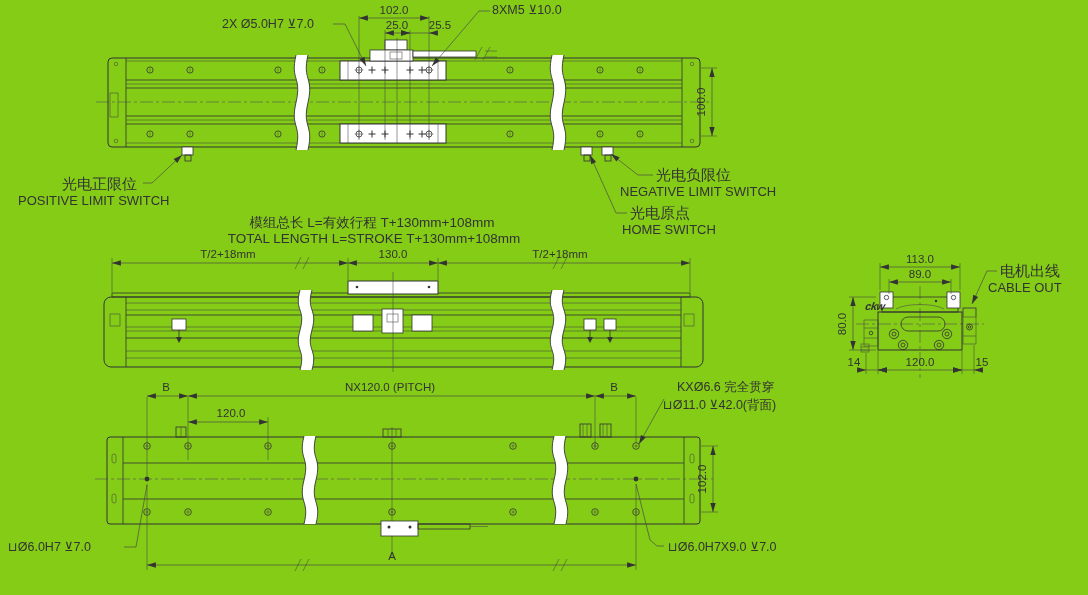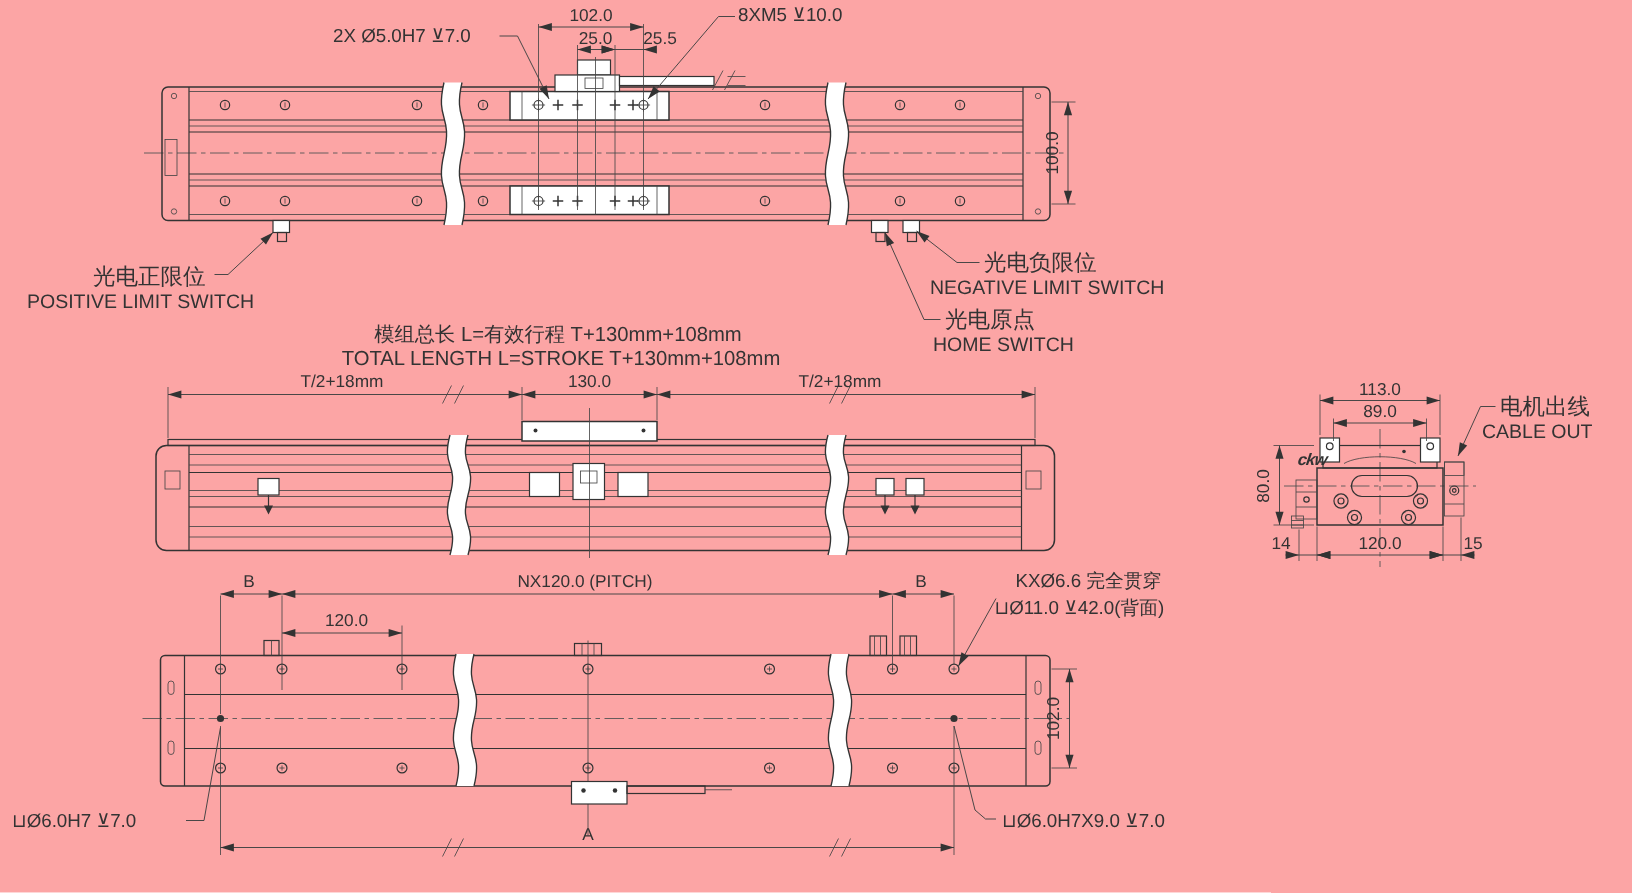--- a/index.html
+++ b/index.html
@@ -1,16 +1,16 @@
 <!DOCTYPE html>
 <html><head>
 <meta charset="utf-8">
 <style>
   html,body{margin:0;padding:0;background:#fff;}
-  #stage{position:relative;width:1088px;height:595px;background:#fca5a5;overflow:hidden;}
+  #stage{position:relative;width:1088px;height:595px;background:#84cc16;overflow:hidden;}
   svg{display:block;}
   text{fill:#333;font-family:"Liberation Sans","DejaVu Sans",sans-serif;}
   .mid{text-anchor:middle;}
   .td{font-size:11.5px;}
   .tl{font-size:12.5px;}
   .te{font-size:13px;}
   .tc{font-size:15px;}
   .tt{font-size:13.5px;}
   .logo{font-size:11px;font-style:italic;font-weight:bold;letter-spacing:-0.5px;}
   .ln{fill:none;stroke:#333;stroke-width:1;}

